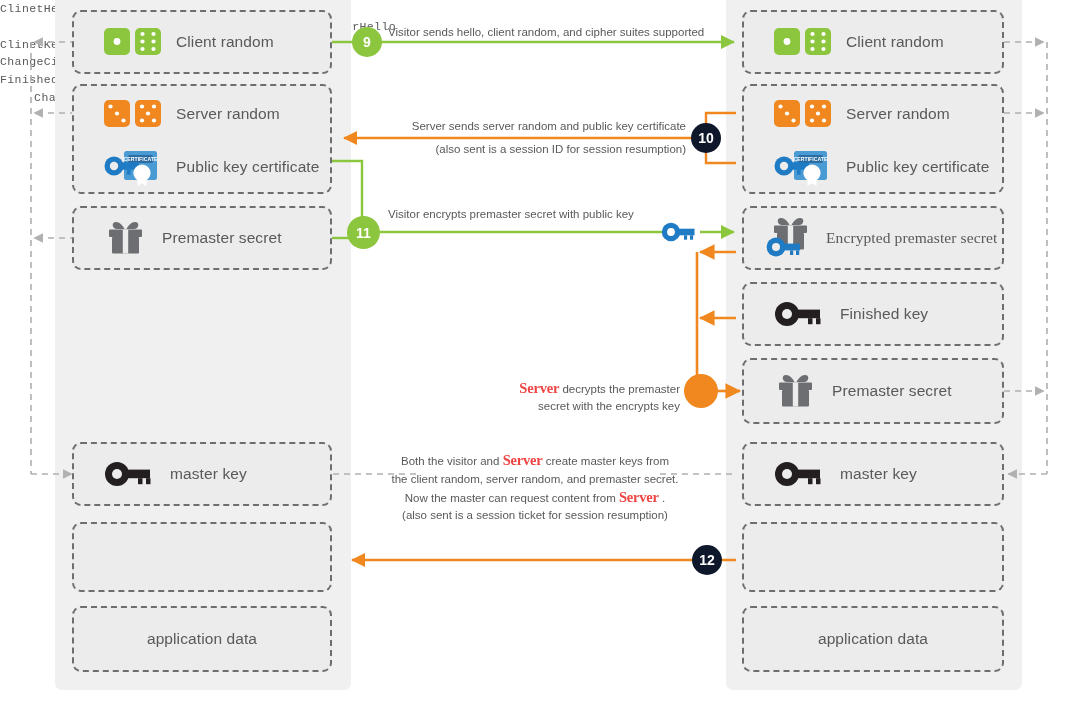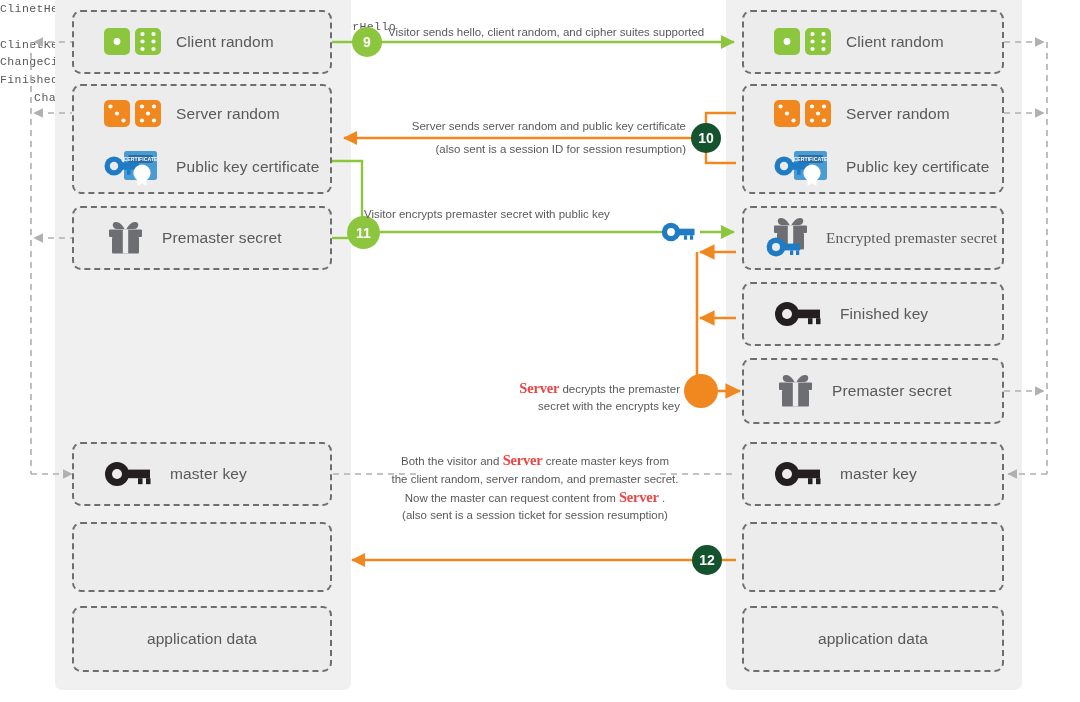--- a/index.html
+++ b/index.html
@@ -35,21 +35,21 @@
         color:#58595b;letter-spacing:.4px;line-height:1.55;white-space:pre;}
   .mono.r{text-align:right;}
   .brandword{font-family:"Liberation Serif","DejaVu Serif",serif;font-weight:bold;
              font-size:14.5px;color:#ef4444;letter-spacing:-.2px;}
 
   
   .badge{position:absolute;border-radius:50%;display:flex;align-items:center;
          justify-content:center;color:#ffffff;font-weight:bold;font-size:14px;
          font-family:"Liberation Sans",sans-serif;}
   .badge.green{background:#8cc63e;}
-  .badge.orange{background:#14532d;}
+  .badge.orange{background:#0f172a;}
 </style>
 </head>
 <body>
 
 <div id="stage">
 
   <div class="panel" id="panel-left"></div>
   <div class="panel" id="panel-right"></div>
 
   <svg id="wires" viewBox="0 0 1080 702">
@@ -317,21 +317,21 @@
   <div class="badge orange" style="left:691px;top:123px;width:30px;height:30px;">
     <span>10</span>
   </div>
   <div class="ctext r" style="left:290px;top:119px;width:396px;">Server sends server random and public key certificate</div>
   <div class="ctext r" style="left:290px;top:142px;width:396px;">(also sent is a session ID for session resumption)</div>
   <div class="mono r" style="left:290px;top:161px;width:396px;">ServerHello</div>
 
   <div class="badge green" style="left:347px;top:216px;width:33px;height:33px;">
     <span>11</span>
   </div>
-  <div class="ctext l" style="left:364px;top:207px;">Visitor encrypts premaster secret with public key</div>
+  <div class="ctext l" style="left:388px;top:207px;">Visitor encrypts premaster secret with public key</div>
   <div class="mono" style="left:388px;top:236px;">ClinetKeyExchange
 ChangeCipherSpec
 Finished</div>
   <svg class="ico" style="position:absolute;left:661px;top:222px;" width="40" height="20" viewBox="0 0 40 20">
     <circle cx="10" cy="10" r="9.2" fill="#1e7bc4"></circle>
     <circle cx="10" cy="10" r="3.9" fill="#ffffff"></circle>
     <rect x="17.5" y="6.7" width="16" height="6.6" fill="#1e7bc4"></rect>
     <rect x="23" y="13.3" width="3.1" height="4.4" fill="#1e7bc4"></rect>
     <rect x="29" y="13.3" width="3.1" height="4.4" fill="#1e7bc4"></rect>
   </svg>

